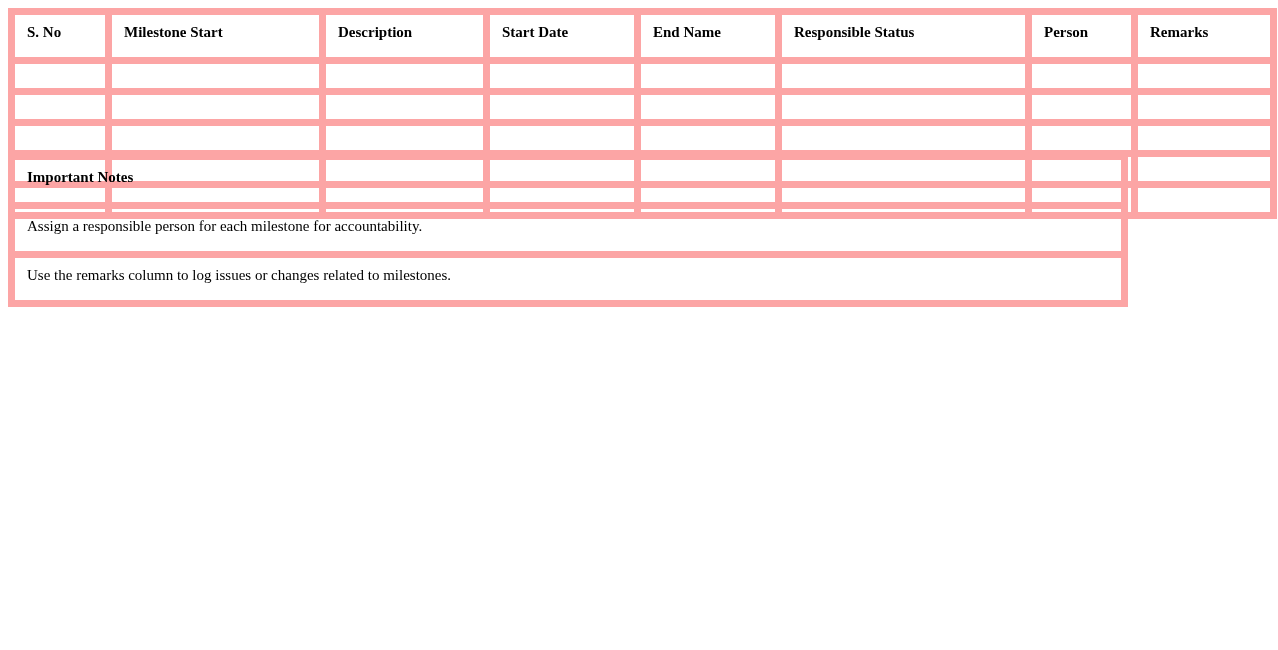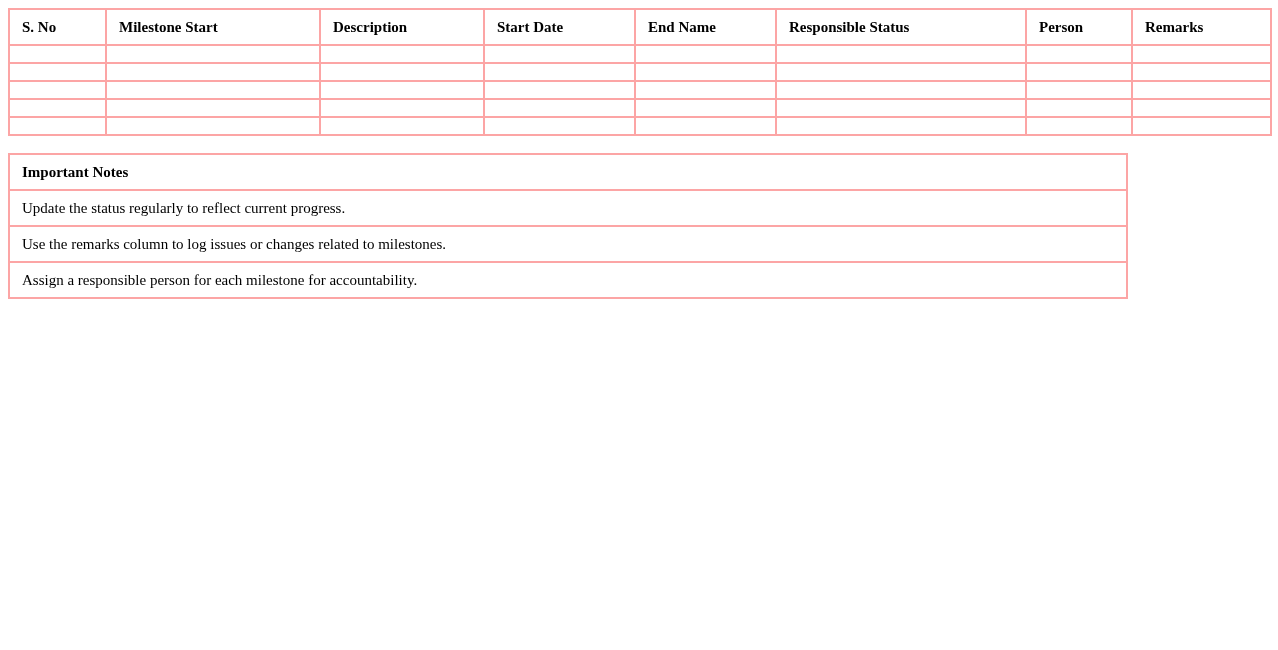--- a/index.html
+++ b/index.html
@@ -3,21 +3,21 @@
   <meta charset="utf-8">
   <style>
     html, body { margin: 0; padding: 0; background: #ffffff; }
     body {
       width: 1278px; height: 650px; overflow: hidden;
       font-family: "Liberation Serif", "DejaVu Serif", serif;
       color: #000;
       font-size: 15px;
     }
     table { border-collapse: collapse; position: absolute; left: 8px; }
-    td, th { border: 2px solid #fca5a5; padding: 0 0 0 12px; text-align: left; vertical-align: middle; }
+    td, th { border: 7px solid #fca5a5; padding: 0 0 8px 12px; text-align: left; vertical-align: middle; }
     #milestones { top: 8px; width: 1262px; table-layout: fixed; }
     #milestones th { height: 34px; font-weight: bold; font-size: 15px; }
     #milestones td { height: 16px; }
     #notes { top: 153px; width: 1120px; }
     #notes th, #notes td { height: 34px; font-size: 15px; }
     #notes th { font-weight: bold; }
   </style>
 </head>
 <body>
 
@@ -99,22 +99,19 @@
 </table>
 
 <table id="notes">
   <thead>
     <tr>
       <th>Important Notes</th>
     </tr>
   </thead>
   <tbody>
     <tr>
-        <td>Update the status regularly to reflect current progress.</td>
+        <td>Assign a responsible person for each milestone for accountability.</td>
       </tr>
     <tr>
         <td>Use the remarks column to log issues or changes related to milestones.</td>
-      </tr>
-    <tr>
-        <td>Assign a responsible person for each milestone for accountability.</td>
       </tr>
   </tbody>
 </table>
 
 </body></html>

